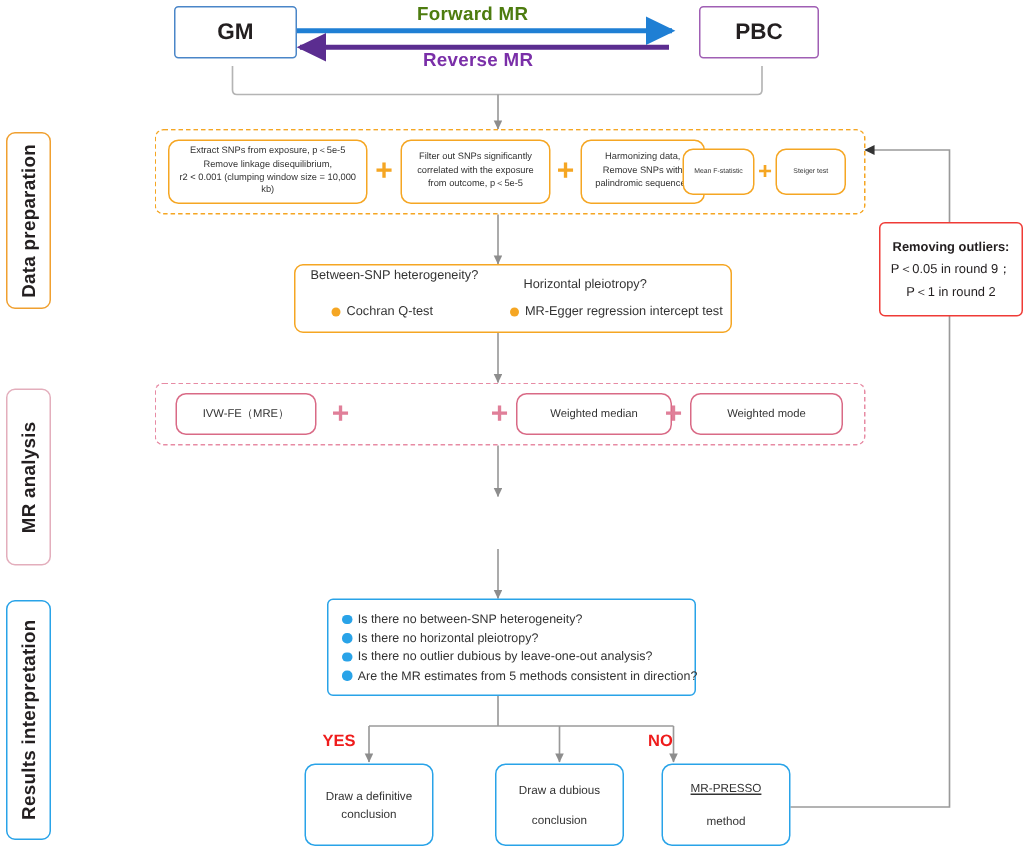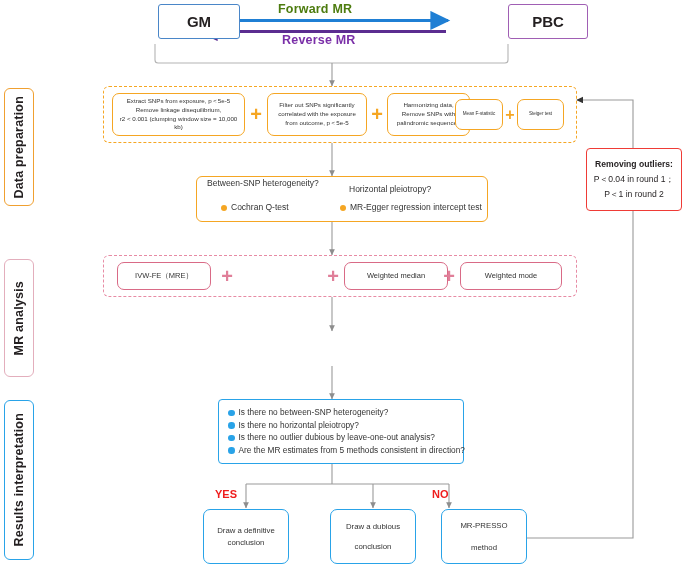--- a/index.html
+++ b/index.html
@@ -13,21 +13,21 @@
     height:567px;
     overflow:hidden;
     background:#fff;
   }
   .abs{position:absolute;box-sizing:border-box;}
 
   
   .entity{
     display:flex;align-items:center;justify-content:center;
     font-weight:bold;font-size:15px;color:#231f20;
-    background:#fff;border-radius:3px;margin-left:42px;
+    background:#fff;border-radius:3px;
   }
   .entity.gm{border:1.6px solid #4a86c8;}
   .entity.pbc{border:1.6px solid #a05fb4;}
 
   .arrowlabel{font-weight:bold;font-size:12.5px;letter-spacing:.2px;}
   .lbl-forward{color:#4d7c0f;}
   .lbl-reverse{color:#7a2fa8;}
 
   
   .stage{
@@ -250,23 +250,23 @@
 
   <div class="abs stepbox blue" style="left:203px;top:509px;width:86px;height:55px;font-size:7.8px;">
     <span class="line" style="">Draw a definitive</span>
     <span class="line">conclusion</span>
   </div>
   <div class="abs stepbox blue" style="left:330px;top:509px;width:86px;height:55px;font-size:7.8px;">
     <span class="line" style="margin-bottom:8px;">Draw a dubious</span>
     <span class="line">conclusion</span>
   </div>
   <div class="abs stepbox blue" style="left:441px;top:509px;width:86px;height:55px;font-size:7.8px;">
-    <span class="line" style="margin-bottom:11px;">MR-PRESSO</span>
+    <span class="line" style="margin-bottom:11px;text-decoration:underline;">MR-PRESSO</span>
     <span class="line">method</span>
   </div>
 
   <div class="abs redbox" style="left:586px;top:148px;width:96px;height:63px;">
     <div class="t1">Removing outliers:</div>
-    <div class="t2">P＜0.04 in round 1；</div>
+    <div class="t2">P＜0.05 in round 9；</div>
     <div class="t2">P＜1 in round 2</div>
   </div>
 
 </div>
 
 </body></html>

